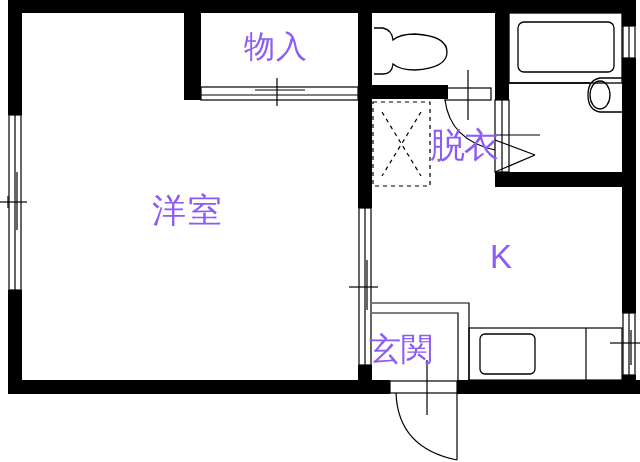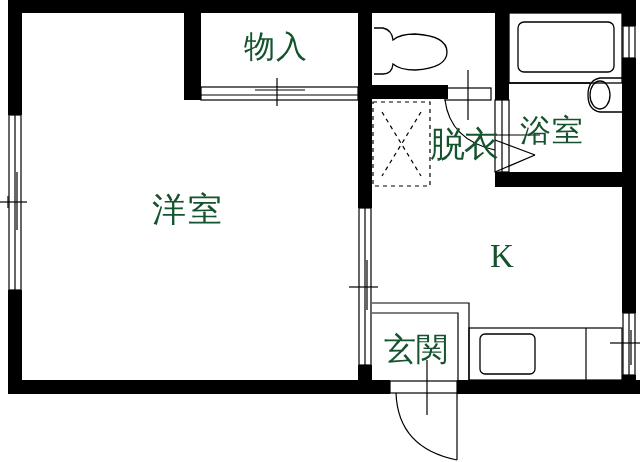--- a/index.html
+++ b/index.html
@@ -1,24 +1,24 @@
 <!DOCTYPE html>
 <html><head>
 <meta charset="utf-8">
 <style>
   html, body { margin: 0; padding: 0; background: #ffffff; }
   body { width: 640px; height: 462px; position: relative; overflow: hidden; font-family: "DejaVu Sans", sans-serif; }
   #plan { position: absolute; left: 0; top: 0; width: 640px; height: 462px; }
-  .label { position: absolute; color: #14532d; font-family: Liberation Serif, serif; line-height: 1; white-space: nowrap; }
+  .label { position: absolute; color: #8b5cf6; font-family: Liberation Sans, sans-serif; line-height: 1; white-space: nowrap; }
   .lbl-western { left: 152px; top: 193px; font-size: 34px; letter-spacing: 2px; }
   .lbl-storage { left: 244px; top: 31px; font-size: 31px; letter-spacing: 1px; }
   .lbl-dressing { left: 430px; top: 127px; font-size: 35px; letter-spacing: -1px; }
   .lbl-bath { left: 520px; top: 115px; font-size: 31px; letter-spacing: 1px; }
   .lbl-kitchen { left: 490px; top: 240px; font-size: 33px; }
-  .lbl-entrance { left: 384px; top: 333px; font-size: 32px; letter-spacing: 0px; }
+  .lbl-entrance { left: 369px; top: 333px; font-size: 32px; letter-spacing: 0px; }
 </style>
 </head>
 <body>
 
 <div id="plan">
   <svg width="640" height="462" viewBox="0 0 640 462" xmlns="http://www.w3.org/2000/svg">
 
     <g fill="#000">
 
       <rect x="8" y="0" width="624" height="13"></rect>
@@ -127,16 +127,15 @@
       <line x1="427" y1="360" x2="427" y2="415"></line>
       <line x1="457" y1="393" x2="457" y2="460"></line>
       <path d="M396,393 Q398,448 457,460"></path>
     </g>
   </svg>
 
   
   <div class="label lbl-western">洋室</div>
   <div class="label lbl-storage">物入</div>
   <div class="label lbl-dressing">脱衣</div>
-  <div class="label lbl-bath">浴室</div>
   <div class="label lbl-kitchen">K</div>
   <div class="label lbl-entrance">玄関</div>
 </div>
 
 </body></html>

